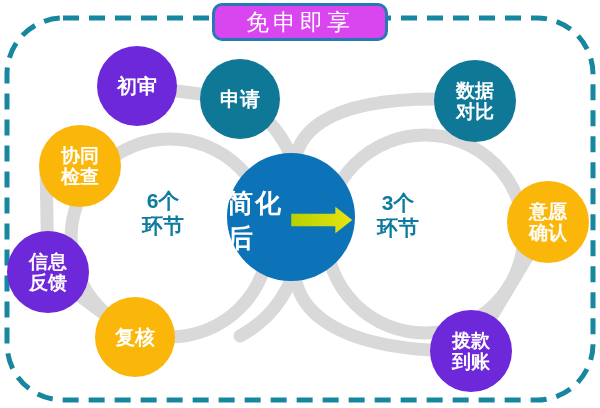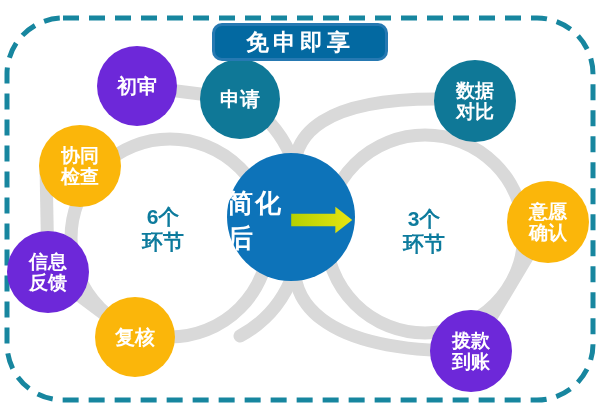--- a/index.html
+++ b/index.html
@@ -19,29 +19,29 @@
   .teal{background:#0f7897;}
   .center-circle{
     position:absolute;left:227px;top:153px;width:128px;height:128px;border-radius:50%;
     background:#0d73b9;color:#fff;display:flex;flex-direction:row;align-items:center;
     justify-content:center;font-weight:bold;
   }
   .center-label{font-size:26px;letter-spacing:2px;margin-top:8px;}
   .center-arrow{margin-top:6px;}
   .ring-label{
     position:absolute;width:120px;color:#0d7b9d;font-weight:bold;font-size:21px;
-    text-align:center;white-space:pre-line;line-height:1.2;margin-top:16px;
+    text-align:center;white-space:pre-line;line-height:1.2;
   }
   #left-ring-label{left:103px;top:188px;}
-  #right-ring-label{left:364px;top:190px;}
+  #right-ring-label{left:338px;top:190px;}
   .title-box{
     position:absolute;left:212px;top:3px;width:176px;height:38px;box-sizing:border-box;
-    background:#0369a1;border:3px solid #2679b2;border-radius:10px;
+    background:#d946ef;border:3px solid #2679b2;border-radius:10px;
     display:flex;align-items:center;justify-content:center;
-    color:#ffffff;font-weight:bold;font-size:23px;letter-spacing:4px;margin-top:20px;
+    color:#ffffff;font-weight:normal;font-size:23px;letter-spacing:4px;
   }
   
   #node-initial-review{left:97px;top:46px;width:80px;height:80px;}
   #node-application{left:200px;top:59px;width:80px;height:80px;}
   #node-joint-inspection{left:12px;top:125px;width:82px;height:82px;margin-left:27px;}
   #node-info-feedback{left:7px;top:231px;width:82px;height:82px;}
   #node-recheck{left:95px;top:297px;width:80px;height:80px;}
   #node-fund-allocation{left:199px;top:295px;width:82px;height:82px;}
   #node-data-comparison{left:434px;top:60px;width:82px;height:82px;}
   #node-intent-confirmation{left:507px;top:181px;width:82px;height:82px;}

